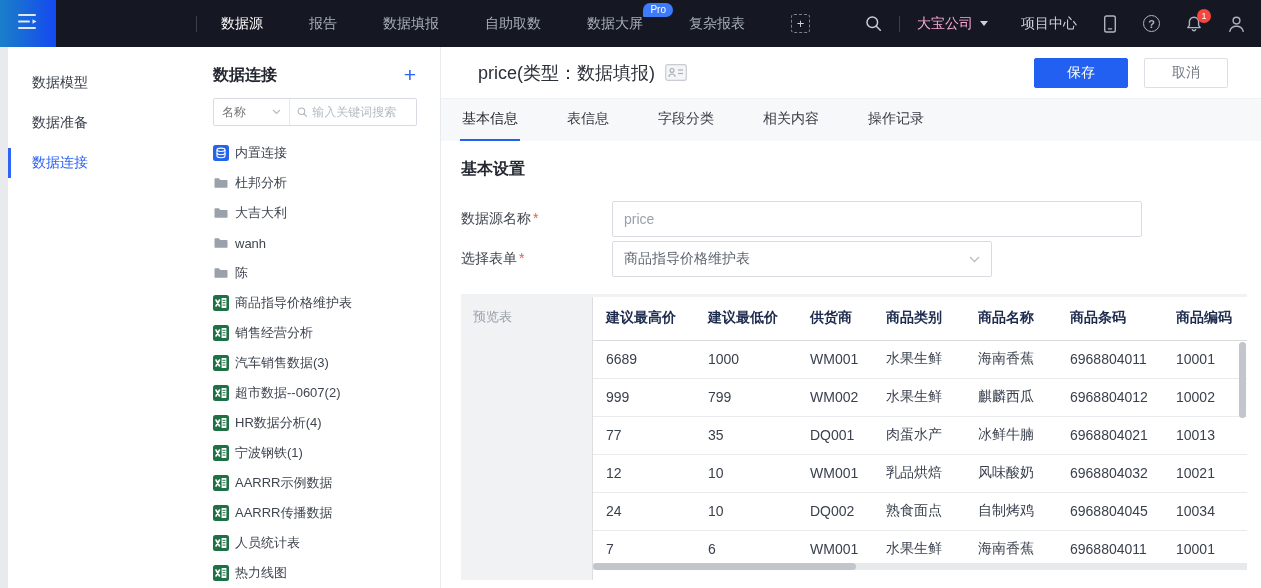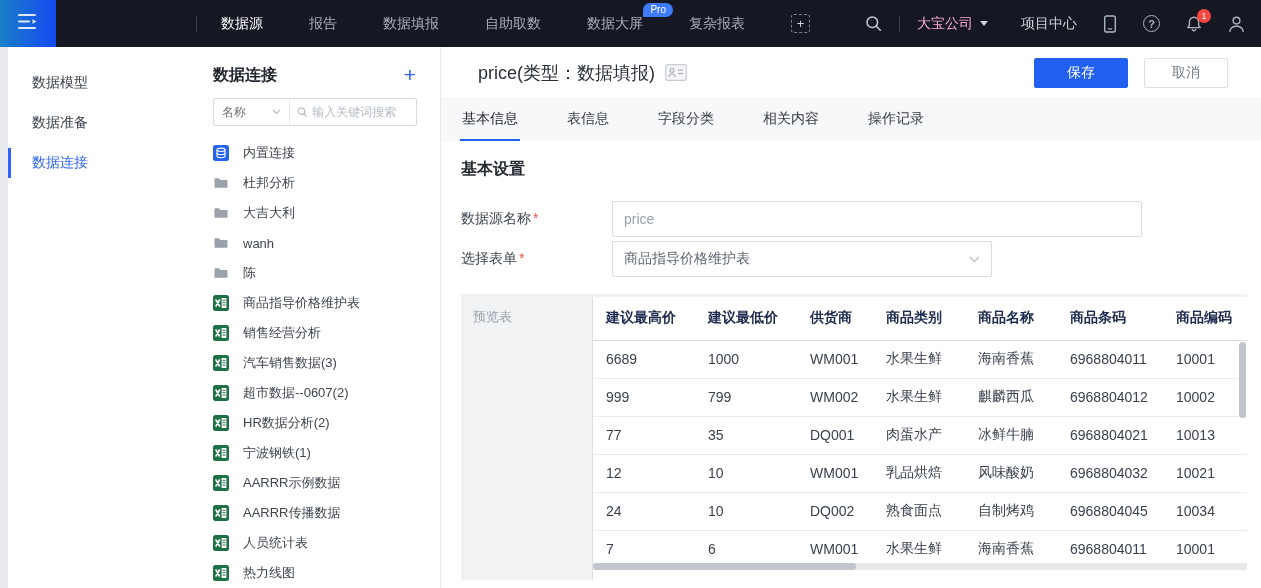--- a/index.html
+++ b/index.html
@@ -36,21 +36,21 @@
   .panel2 { position:absolute; top:47px; left:197px; width:243px; bottom:0; background:#fff; overflow:hidden; }
   .panel2-header { display:flex; align-items:center; justify-content:space-between; padding:18px 24px 0 16px; }
   .panel2-title { font-size:16px; font-weight:bold; color:#23272f; line-height:20px; }
   .plus-btn { color:#2d63f6; font-size:21px; line-height:18px; cursor:pointer; font-weight:400; }
   .search-bar { margin:13px 23px 0 16px; height:28px; border:1px solid #d8dce2; border-radius:2px; display:flex; align-items:center; }
   .filter { width:76px; flex:none; height:100%; display:flex; align-items:center; justify-content:space-between; padding:0 8px; color:#737373; font-size:12px; border-right:1px solid #e6e9ed; cursor:pointer; }
   .search-input-wrap { flex:1; display:flex; align-items:center; gap:5px; padding:0 7px; min-width:0; }
   .search-input { border:none; outline:none; width:100%; font-size:12px; color:#5e6570; font-family:inherit; }
   .search-input::placeholder { color:#b6bcc6; }
   .tree { margin-top:12px; }
-  .tree-item { height:30px; display:flex; align-items:center; padding-left:16px; gap:14px; font-size:13px; color:#3f454f; cursor:pointer; white-space:nowrap; }
+  .tree-item { height:30px; display:flex; align-items:center; padding-left:16px; gap:6px; font-size:13px; color:#3f454f; cursor:pointer; white-space:nowrap; }
   .tree-ic { width:16px; height:16px; flex:none; display:flex; }
   
   .main { position:absolute; top:47px; left:441px; right:0; bottom:0; background:#fff; overflow:hidden; }
   .main-header { height:51px; display:flex; align-items:center; padding:0 33px 0 37px; }
   .page-title { font-size:18px; color:#2a2f38; }
   .idcard { margin-left:10px; display:flex; }
   .btns { margin-left:auto; display:flex; gap:16px; }
   .btn { height:30px; border-radius:2px; font-size:14px; cursor:pointer; font-family:Liberation Mono, monospace; }
   .btn-save { width:94px; background:#2160f1; color:#fff; border:1px solid #2160f1; }
   .btn-cancel { width:84px; background:#fff; color:#737a85; border:1px solid #dcdfe5; }
@@ -255,21 +255,21 @@
       </div>
       <div class="tree-item">
         <span class="tree-ic">
           <svg width="16" height="16" viewBox="0 0 16 16">
             <rect width="16" height="16" rx="2.5" fill="#1e7145"></rect>
             <rect x="8.6" y="3" width="4.8" height="10" fill="#fff"></rect>
             <path d="M9.5 5.3h3M9.5 7.7h3M9.5 10.1h3" stroke="#1e7145" stroke-width="1"></path>
             <path d="M3 5l3.5 6M6.5 5L3 11" stroke="#fff" stroke-width="1.6" stroke-linecap="round"></path>
           </svg>
         </span>
-        <span>HR数据分析(2)</span>
+        <span>HR数据分析(4)</span>
       </div>
       <div class="tree-item">
         <span class="tree-ic">
           <svg width="16" height="16" viewBox="0 0 16 16">
             <rect width="16" height="16" rx="2.5" fill="#1e7145"></rect>
             <rect x="8.6" y="3" width="4.8" height="10" fill="#fff"></rect>
             <path d="M9.5 5.3h3M9.5 7.7h3M9.5 10.1h3" stroke="#1e7145" stroke-width="1"></path>
             <path d="M3 5l3.5 6M6.5 5L3 11" stroke="#fff" stroke-width="1.6" stroke-linecap="round"></path>
           </svg>
         </span>

